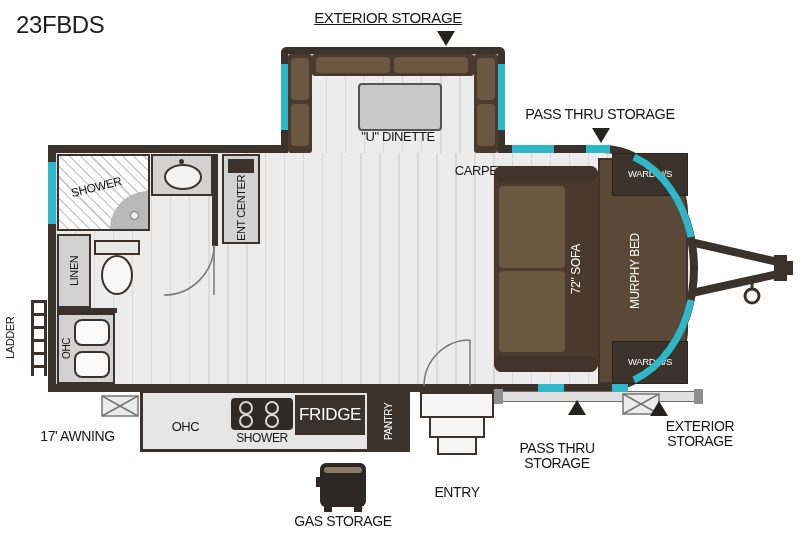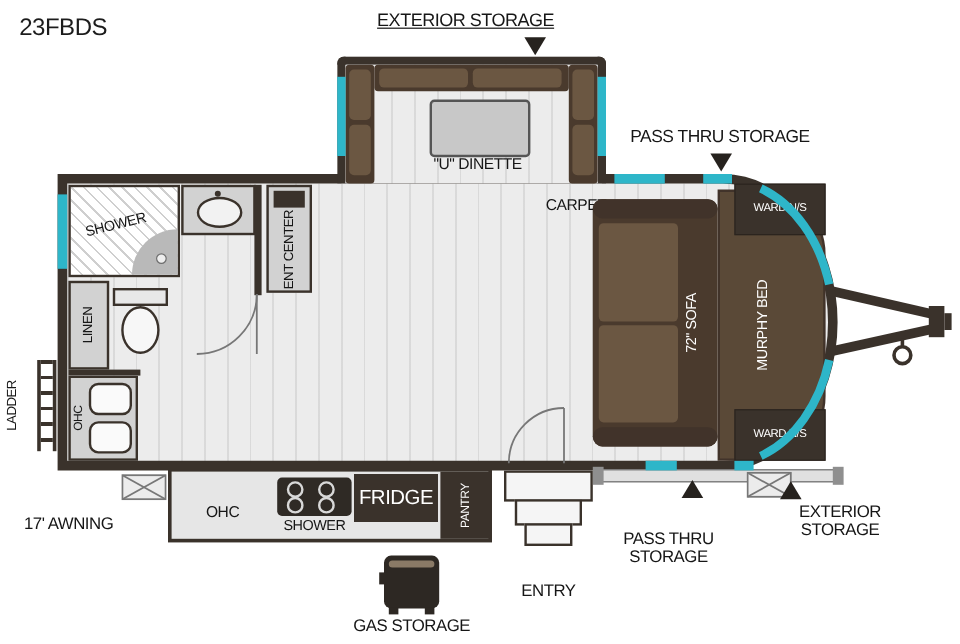--- a/index.html
+++ b/index.html
@@ -24,21 +24,21 @@
   .bench{position:absolute;background:#4a3a2d;border-radius:3px;}
   .burner{position:absolute;width:10px;height:10px;border:2px solid #d8d8d8;border-radius:50%;}
   .step{position:absolute;background:#f5f5f5;border:2px solid #3a322b;box-sizing:border-box;}
   .whitetxt{color:#ffffff;}
 </style>
 </head>
 <body>
 
 <div id="canvas">
 
-  <div class="abs lbl" style="left:16px;top:12px;font-size:20px;color:#1c1c1c;">23FBDS</div>
+  <div class="abs lbl" style="left:16px;top:12px;font-size:24px;color:#1c1c1c;">23FBDS</div>
 
   <svg class="abs" style="left:0;top:0;z-index:0;" width="800" height="537" viewBox="0 0 800 537">
     <line x1="660" y1="235" x2="778" y2="262" stroke="#3a322b" stroke-width="8"></line>
     <line x1="660" y1="300" x2="778" y2="274" stroke="#3a322b" stroke-width="8"></line>
     <rect x="774" y="255" width="13" height="26" fill="#3a322b"></rect>
     <rect x="787" y="261" width="6" height="14" fill="#3a322b"></rect>
     <circle cx="752" cy="296" r="7" fill="none" stroke="#3a322b" stroke-width="3"></circle>
     <line x1="752" y1="282" x2="752" y2="289" stroke="#3a322b" stroke-width="3"></line>
   </svg>
 
@@ -169,21 +169,21 @@
   <svg class="abs" style="left:101px;top:395px;z-index:2;" width="38" height="22" viewBox="0 0 38 22">
     <rect x="1" y="1" width="36" height="20" fill="#ececec" stroke="#777" stroke-width="1.5"></rect>
     <line x1="1" y1="1" x2="37" y2="21" stroke="#777" stroke-width="1.5"></line>
     <line x1="1" y1="21" x2="37" y2="1" stroke="#777" stroke-width="1.5"></line>
   </svg>
   <svg class="abs" style="left:622px;top:393px;z-index:2;" width="38" height="22" viewBox="0 0 38 22">
     <rect x="1" y="1" width="36" height="20" fill="#ececec" stroke="#777" stroke-width="1.5"></rect>
     <line x1="1" y1="1" x2="37" y2="21" stroke="#777" stroke-width="1.5"></line>
     <line x1="1" y1="21" x2="37" y2="1" stroke="#777" stroke-width="1.5"></line>
   </svg>
-  <div class="abs lbl" style="left:20px;top:429px;width:115px;">17' AWNING</div>
+  <div class="abs lbl" style="left:20px;top:429px;width:115px;text-align:center;">17' AWNING</div>
 
   <div class="abs" style="left:140px;top:390px;width:270px;height:62px;z-index:2;background:#e6e6e6;
               border:3px solid #3a322b;box-sizing:border-box;">
     <div class="abs center lbl" style="left:0;top:24px;width:85px;height:20px;font-size:13px;">OHC</div>
     <div class="abs" style="left:88px;top:5px;width:62px;height:32px;background:#2f2a25;border-radius:4px;">
       <div class="burner" style="left:8px;top:3px;"></div>
       <div class="burner" style="left:34px;top:3px;"></div>
       <div class="burner" style="left:8px;top:16px;"></div>
       <div class="burner" style="left:34px;top:16px;"></div>
     </div>

